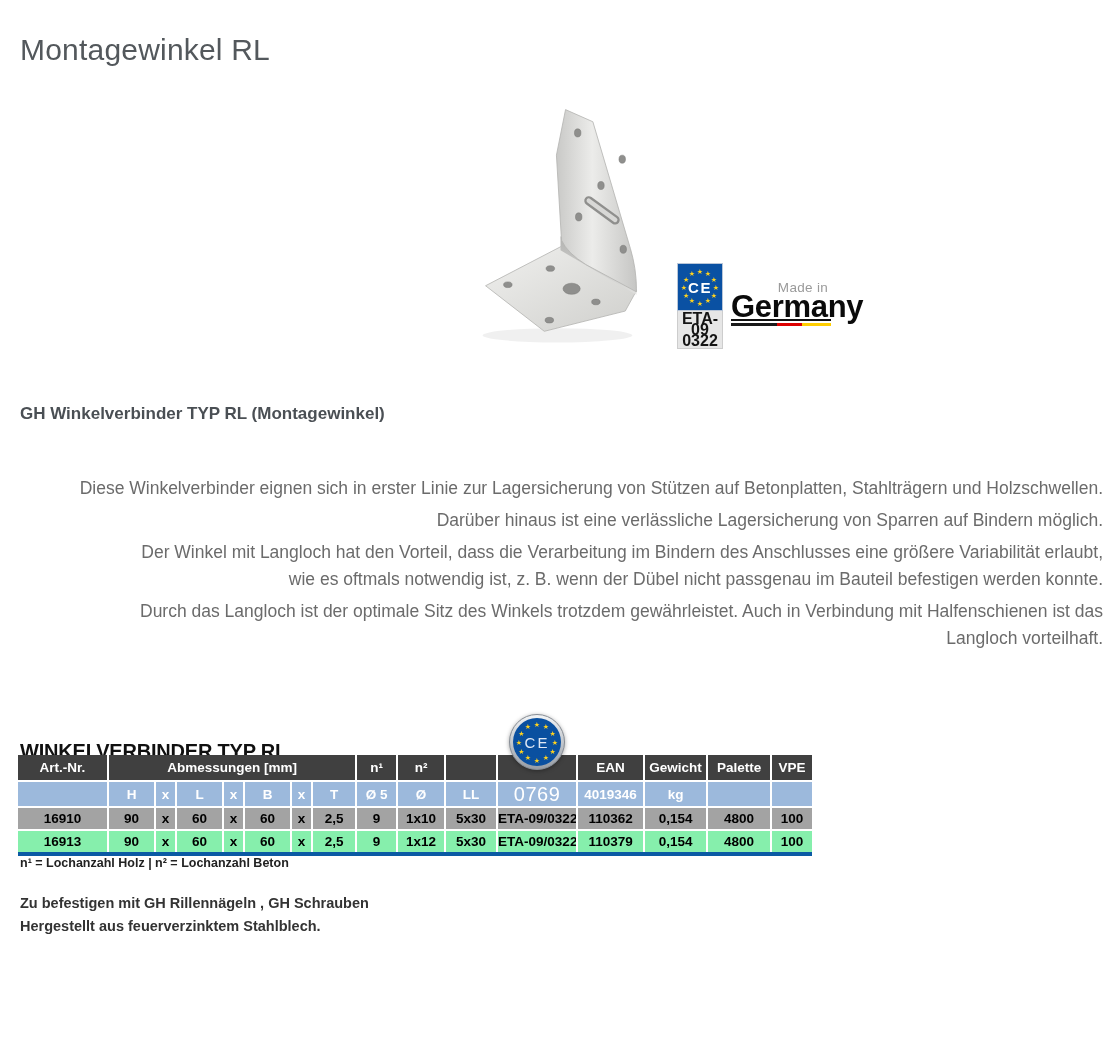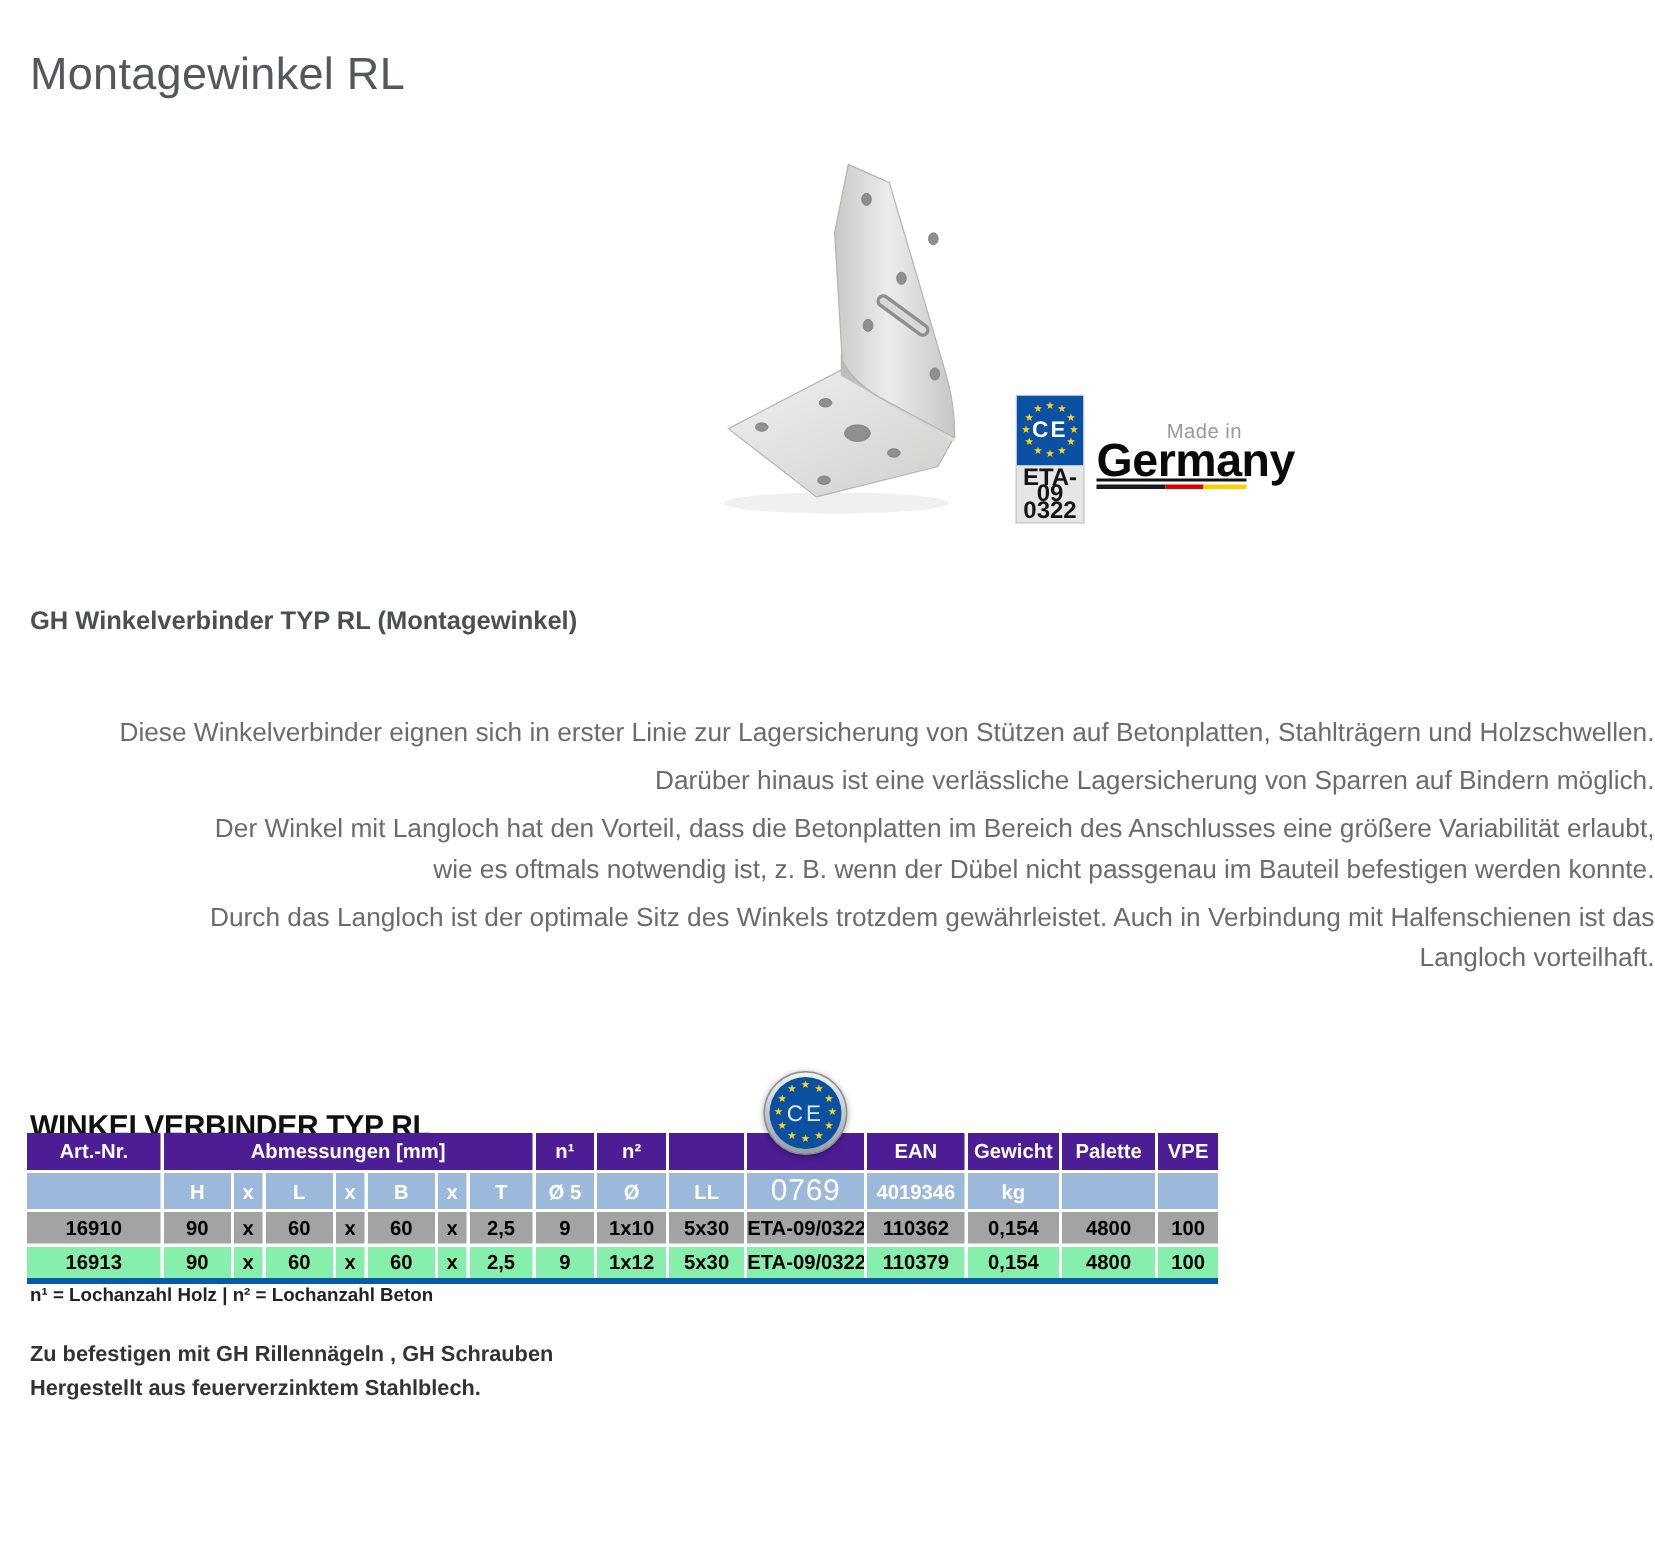--- a/index.html
+++ b/index.html
@@ -38,21 +38,21 @@
   
   .tbl-heading { position:absolute; left:20px; top:740px; font-size:20px; font-weight:700;
                  color:#101010; letter-spacing:-0.2px; }
   .tbl-wrap { position:absolute; left:18px; top:755px; }
   table.pt { border-collapse:collapse; table-layout:fixed; width:794px;
              border-bottom:4px solid #0b5aa4; }
   .pt th, .pt td { border-right:2px solid #ffffff; border-bottom:2px solid #ffffff;
                    padding:0; margin:0; text-align:center; vertical-align:middle;
                    overflow:hidden; white-space:nowrap; }
   .pt th:last-child, .pt td:last-child { border-right:none; }
-  .pt .h1 { background:#4c1d95; color:#ffffff; font-weight:700; font-size:13.5px; height:25px; }
+  .pt .h1 { background:#404040; color:#ffffff; font-weight:700; font-size:13.5px; height:25px; }
   .pt .h2 { background:#9cb9dc; color:#ffffff; font-weight:700; font-size:13.5px; height:24px; }
   .pt .h2.ce-num { font-weight:400; font-size:20px; letter-spacing:0.5px; }
   .pt td { color:#000000; font-weight:700; font-size:13.5px; height:21px; }
   .pt tr.r0 td { background:#a3a3a3; }
   .pt tr.r1 td { background:#86efac; }
 
   
   .ce-round { position:absolute; left:508px; top:713px; width:58px; height:58px;
               filter:drop-shadow(0 1.5px 2px rgba(0,0,0,0.35)); }
 
@@ -160,21 +160,21 @@
     <p>
       </p>
       <div class="line">Diese Winkelverbinder eignen sich in erster Linie zur Lagersicherung von Stützen auf Betonplatten, Stahlträgern und Holzschwellen.</div>
     <p></p>
     <p>
       </p>
       <div class="line">Darüber hinaus ist eine verlässliche Lagersicherung von Sparren auf Bindern möglich.</div>
     <p></p>
     <p>
       </p>
-      <div class="line">Der Winkel mit Langloch hat den Vorteil, dass die Betonplatten im Bereich des Anschlusses eine größere Variabilität erlaubt,</div>
+      <div class="line">Der Winkel mit Langloch hat den Vorteil, dass die Verarbeitung im Bindern des Anschlusses eine größere Variabilität erlaubt,</div>
       <div class="line">wie es oftmals notwendig ist, z. B. wenn der Dübel nicht  passgenau im Bauteil befestigen werden konnte.</div>
     <p></p>
     <p>
       </p>
       <div class="line">Durch das Langloch ist der optimale Sitz des Winkels trotzdem gewährleistet. Auch in Verbindung mit Halfenschienen ist das</div>
       <div class="line">Langloch vorteilhaft.</div>
     <p></p>
   </div>
 
   <div class="tbl-heading">WINKELVERBINDER TYP RL</div>

